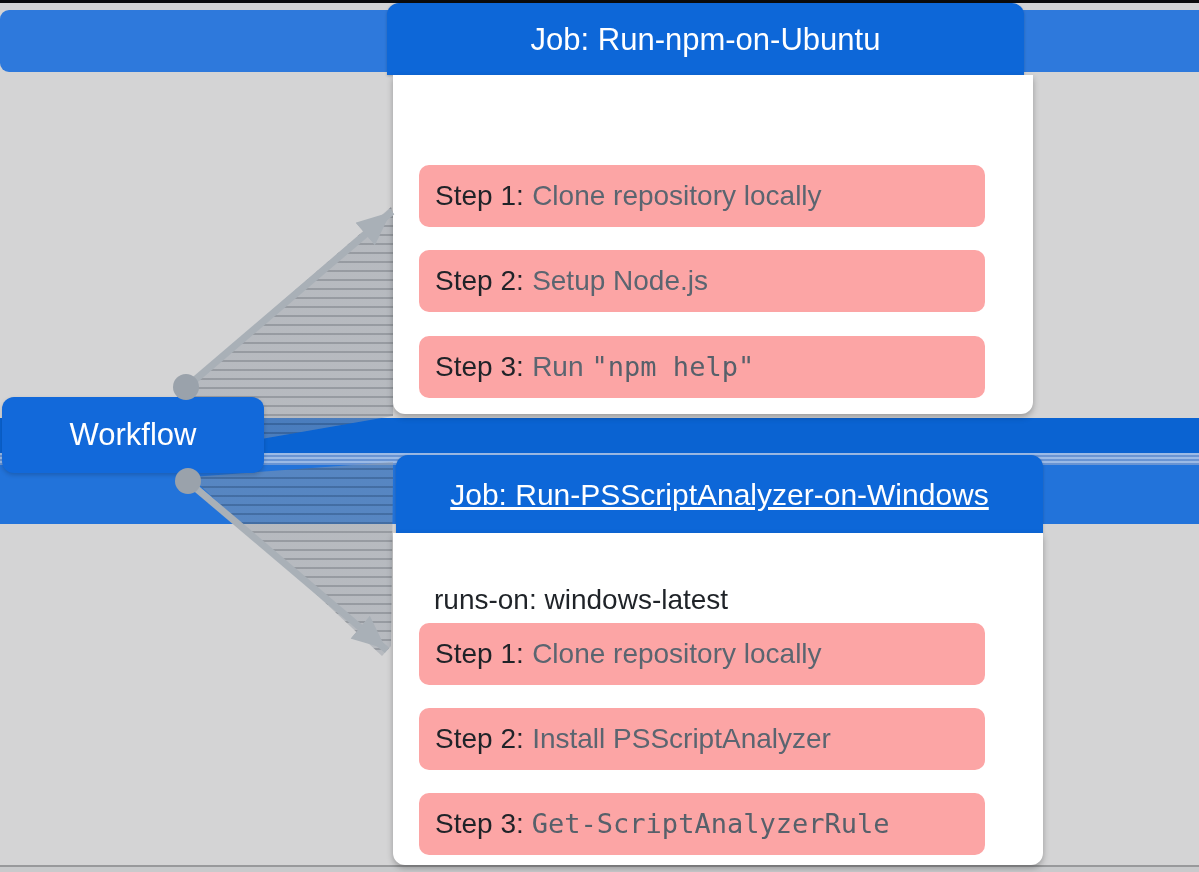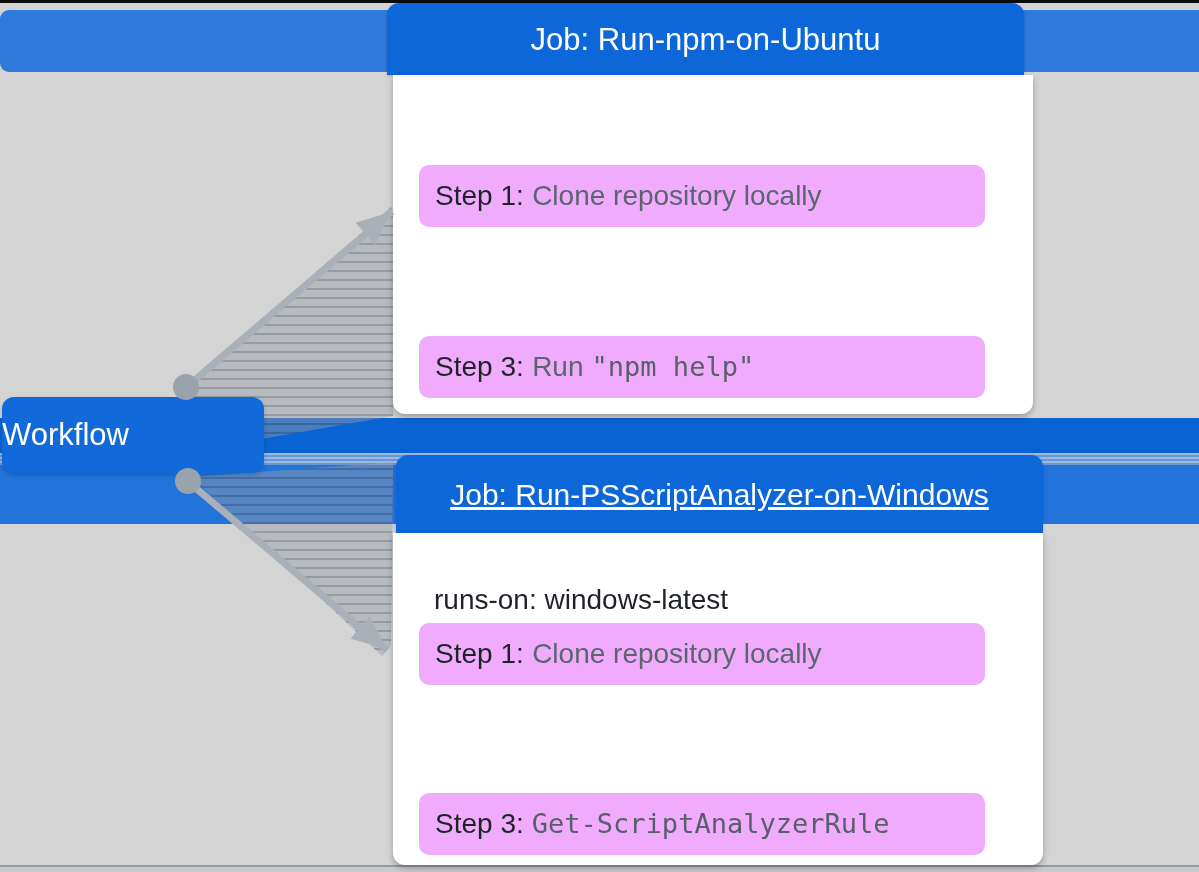--- a/index.html
+++ b/index.html
@@ -27,37 +27,37 @@
 
   
   .arrow-shadow{z-index:2;left:0;top:0;width:1199px;height:872px;
     background-color:rgba(138,146,156,0.40);
     background-image:repeating-linear-gradient(180deg, rgba(40,48,58,0.22) 0 2px, rgba(190,196,204,0.10) 2px 9px);}
   .shadow1{clip-path:polygon(187px 384px, 391px 207px, 393px 213px, 393px 416px, 187px 452px);}
   .shadow2{clip-path:polygon(191px 477px, 393px 462px, 393px 477px, 391px 646px, 382px 656px);}
 
   
   .workflow-box{left:2px;top:397px;width:262px;height:76px;background:#1269da;border-radius:12px;
-    z-index:3;color:#ffffff;font-size:31px;line-height:76px;
+    z-index:3;color:#ffffff;font-size:31px;line-height:76px;text-align:center;
     box-shadow:0 2px 4px rgba(0,0,0,0.18);}
 
   
   .job-header{z-index:4;background:#0d67d8;border-radius:12px 12px 0 0;color:#fff;text-align:center;
     box-shadow:0 1px 3px rgba(0,0,0,0.22);}
   .job1-header{left:387px;top:3px;width:637px;height:72px;font-size:31px;line-height:74px;}
   .job2-header{left:396px;top:455px;width:647px;height:78px;font-size:30px;line-height:80px;text-decoration:underline;}
   .job-body{z-index:4;background:#ffffff;border-radius:0 0 12px 12px;box-shadow:0 3px 6px rgba(0,0,0,0.28);}
   .job1-body{left:393px;top:75px;width:640px;height:339px;}
   .job2-body{left:393px;top:533px;width:650px;height:332px;}
 
   .runs-on{position:absolute;left:41px;font-size:28px;color:#1f2328;height:50px;line-height:50px;white-space:nowrap;}
   .job1-body .runs-on{top:99px;}
   .job2-body .runs-on{top:42px;}
 
-  .step-pill{position:absolute;left:26px;width:566px;height:62px;background:#f0abfc;border-radius:10px;
+  .step-pill{position:absolute;left:26px;width:566px;height:62px;background:#fca5a5;border-radius:10px;
     line-height:62px;font-size:28px;white-space:nowrap;padding-left:16px;box-sizing:border-box;}
   .job1-body .p1{top:90px;} .job1-body .p2{top:175px;} .job1-body .p3{top:261px;}
   .job2-body .p1{top:90px;} .job2-body .p2{top:175px;} .job2-body .p3{top:260px;}
   .step-label{color:#1f2328;}
   .step-desc{color:#5b6570;margin-left:0.30em;}
   .step-desc:empty{margin-left:0;}
   .step-mono{color:#57606a;margin-left:0.30em;font-family:"DejaVu Sans Mono", monospace;font-size:27px;}
   .step-mono:empty{margin-left:0;}
 
   
@@ -92,32 +92,38 @@
 </div>
 
 <div class="abs job-header job1-header">
   <span>Job: Run-npm-on-Ubuntu</span>
 </div>
 <div class="abs job-body job1-body">
   <div class="runs-on">runs-on: ubuntu-latest</div>
   <div class="step-pill p1">
     <span class="step-label">Step 1:</span><span class="step-desc">Clone repository locally</span><span class="step-mono"></span>
   </div>
+  <div class="step-pill p2">
+    <span class="step-label">Step 2:</span><span class="step-desc">Setup Node.js</span><span class="step-mono"></span>
+  </div>
   <div class="step-pill p3">
     <span class="step-label">Step 3:</span><span class="step-desc">Run</span><span class="step-mono">"npm help"</span>
   </div>
 </div>
 
 <div class="abs job-header job2-header">
   <span>Job: Run-PSScriptAnalyzer-on-Windows</span>
 </div>
 <div class="abs job-body job2-body">
   <div class="runs-on">runs-on: windows-latest</div>
   <div class="step-pill p1">
     <span class="step-label">Step 1:</span><span class="step-desc">Clone repository locally</span><span class="step-mono"></span>
+  </div>
+  <div class="step-pill p2">
+    <span class="step-label">Step 2:</span><span class="step-desc">Install PSScriptAnalyzer</span><span class="step-mono"></span>
   </div>
   <div class="step-pill p3">
     <span class="step-label">Step 3:</span><span class="step-desc"></span><span class="step-mono">Get-ScriptAnalyzerRule</span>
   </div>
 </div>
 
 <div class="abs shaft shaft1"></div>
 <div class="abs arrowhead head1"></div>
 <div class="abs shaft shaft2"></div>
 <div class="abs arrowhead head2"></div>

